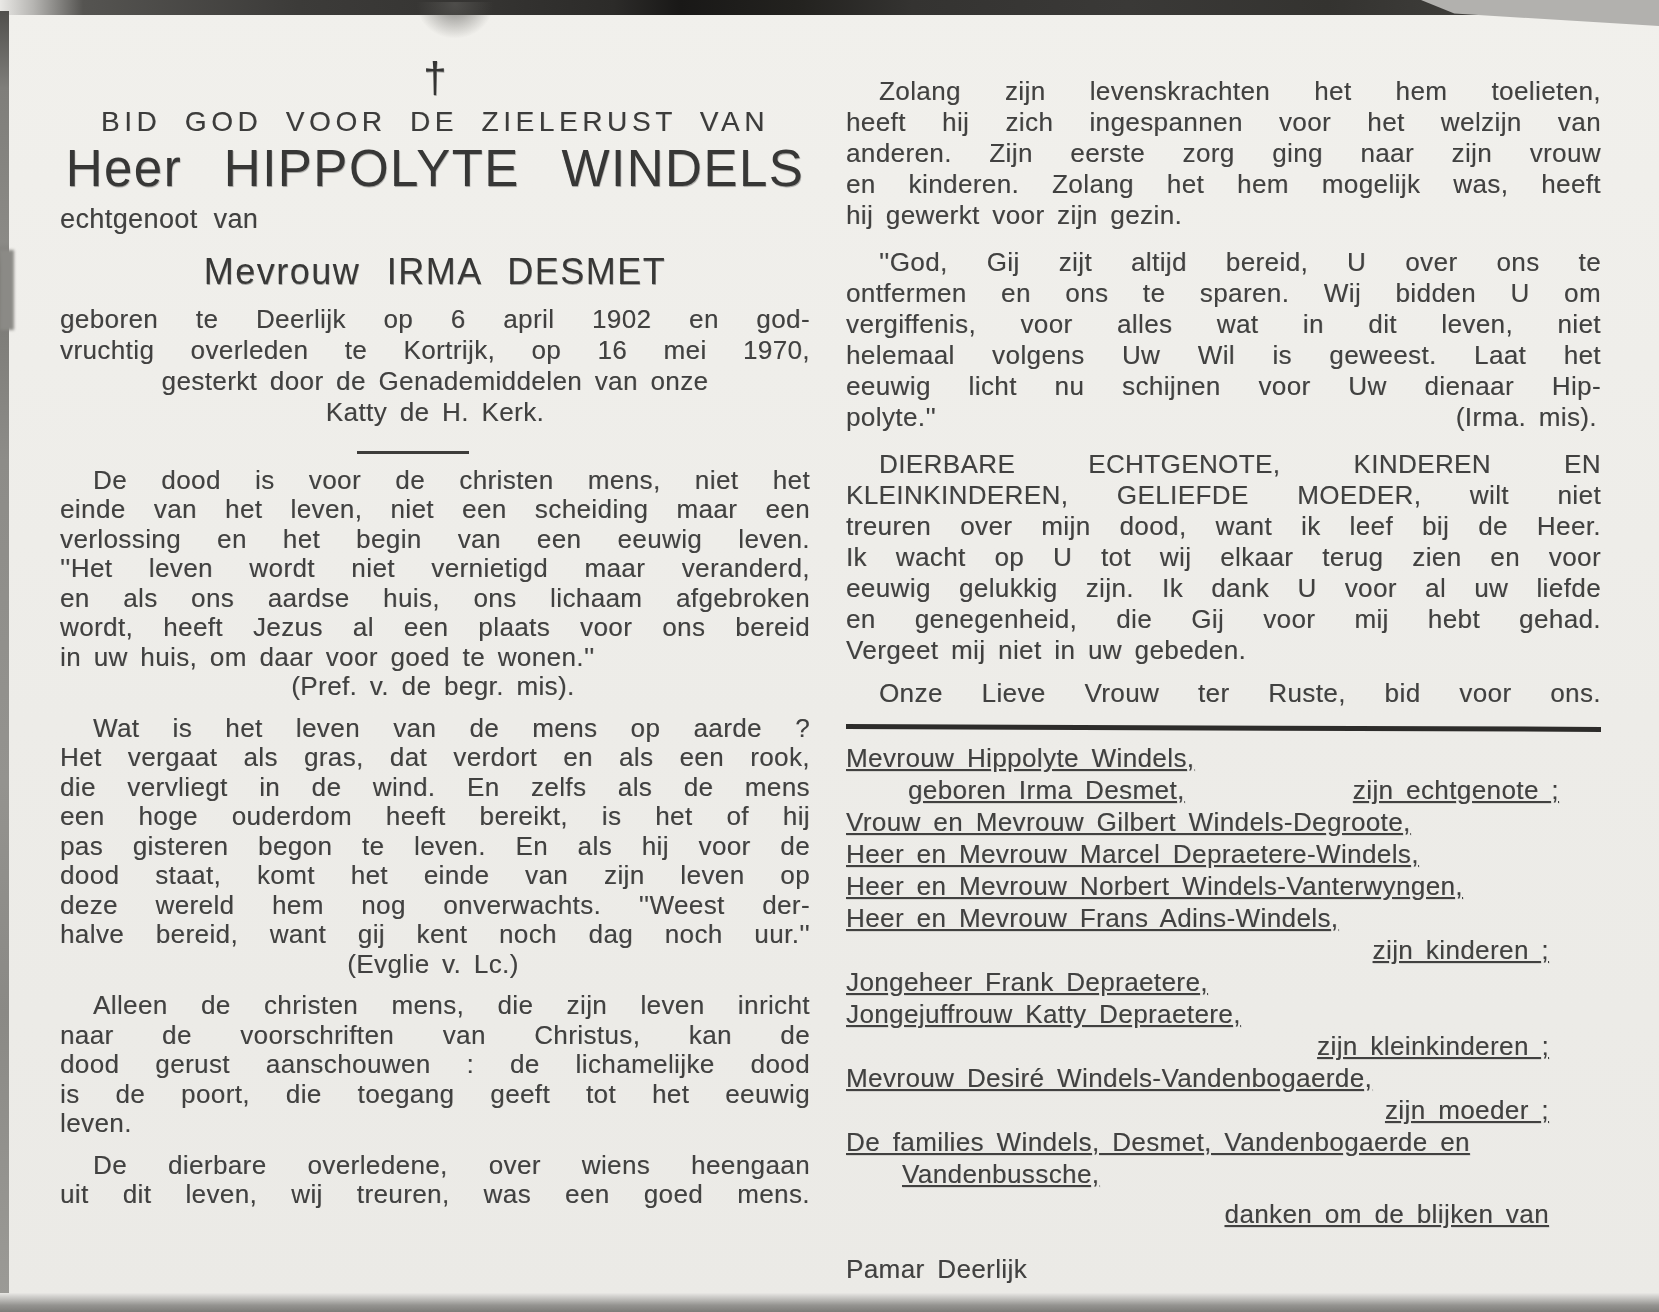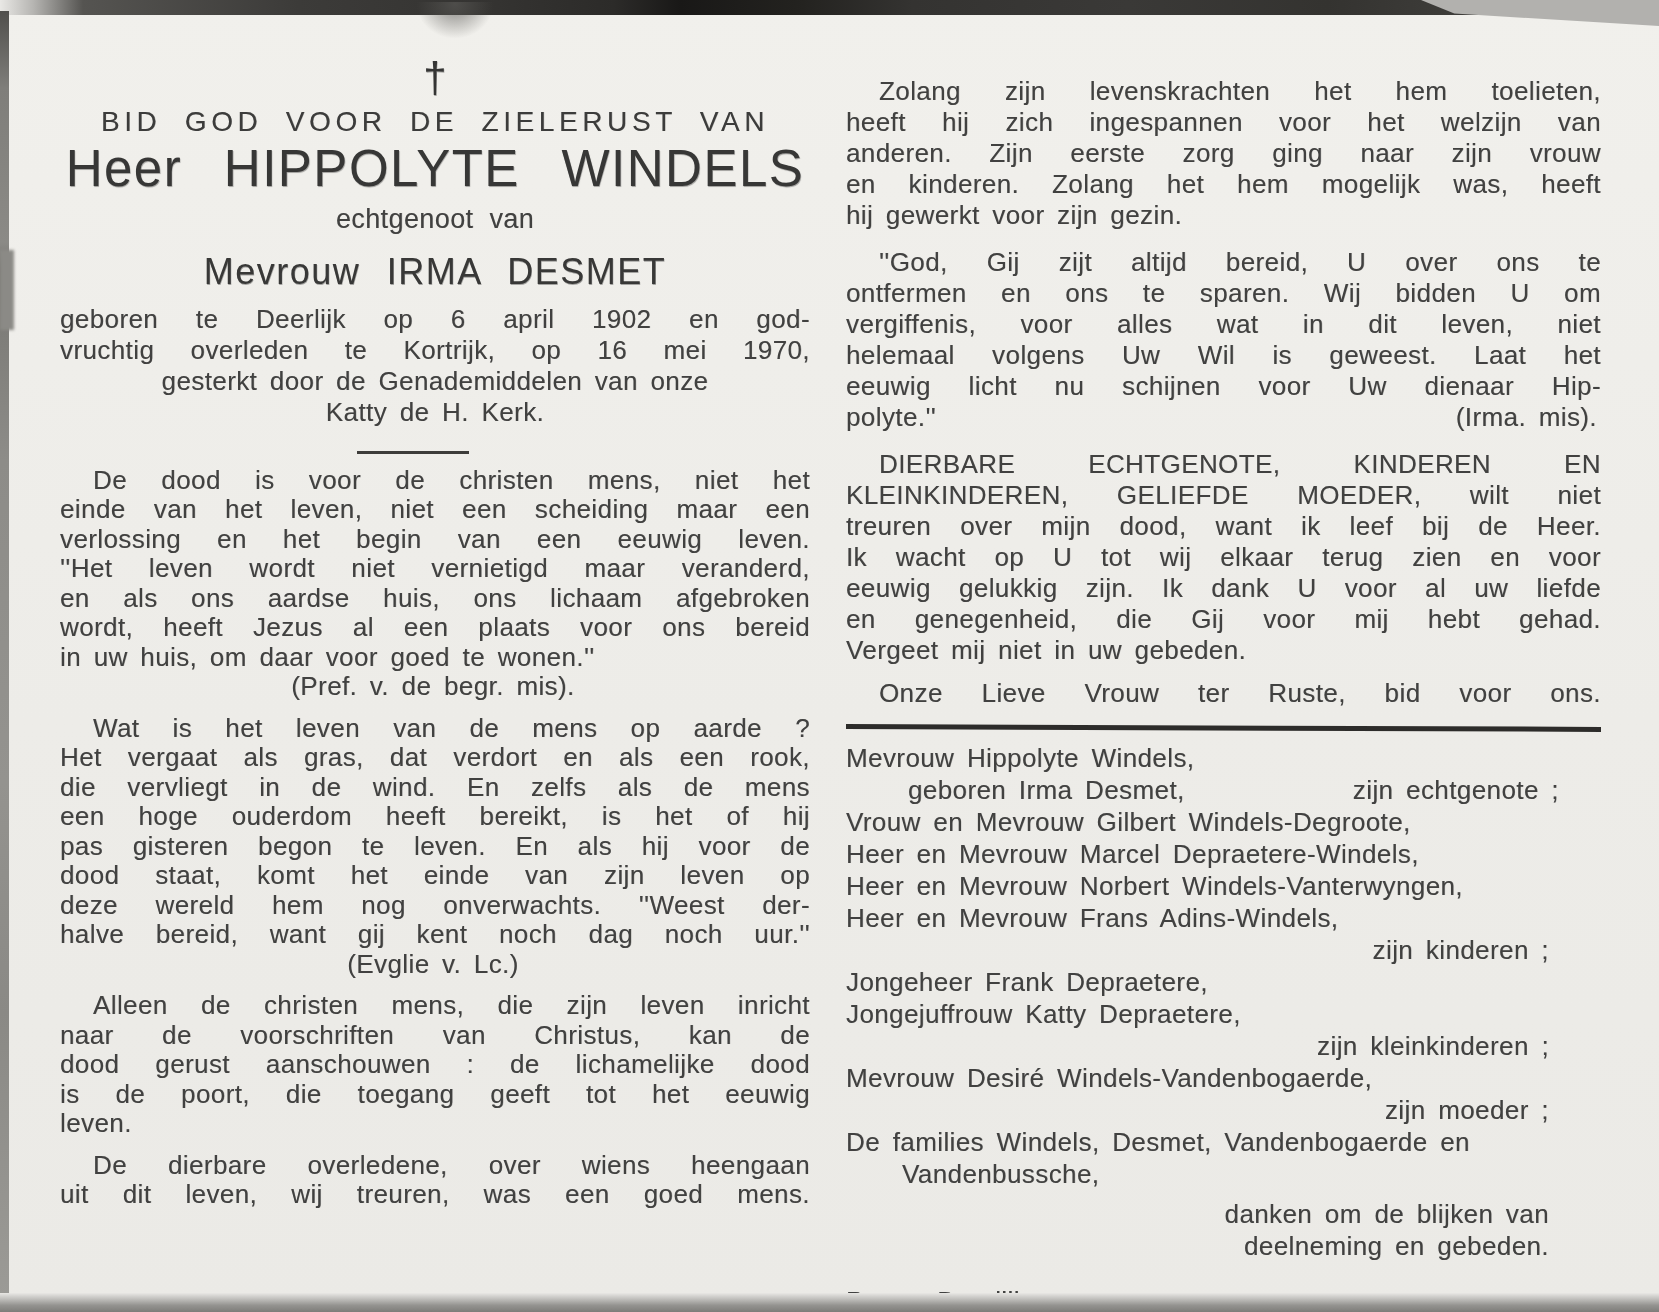--- a/index.html
+++ b/index.html
@@ -40,38 +40,38 @@
   .hdr{
     margin-top:6px;text-align:center;
     font-size:28px;letter-spacing:4.6px;word-spacing:11px;color:#3c3c3b;
     text-shadow:.4px .4px .5px rgba(55,55,55,.4);
   }
   .name{
     margin-top:4px;text-align:center;
     font-size:51px;line-height:54px;letter-spacing:1.5px;word-spacing:26px;
     color:#373736;text-shadow:.6px .6px .7px rgba(50,50,50,.4);
   }
-  .relation{margin-top:9px;text-align:center;font-size:27px;word-spacing:8px;}
+  .relation{margin-top:9px;text-align:left;font-size:27px;word-spacing:8px;}
   .spouse{
     margin-top:17px;text-align:center;
     font-size:36px;line-height:40px;letter-spacing:1.5px;word-spacing:15px;
     color:#383837;text-shadow:.5px .5px .6px rgba(50,50,50,.4);
   }
   .vitals{margin-top:12px;}
   .vitals > div{line-height:31px;}
   .divider{
     width:112px;height:3px;background:#3d3c3a;
     margin:23px auto 2px auto;transform:translateX(-22px);
   }
   .rule{
     height:5px;background:#2d2c2a;margin-top:15px;
     transform:rotate(0.22deg);transform-origin:left center;
   }
   .flexline{display:flex;justify-content:space-between;}
-  .famlist{margin-top:13px;}
+  .famlist{margin-top:13px;text-decoration:underline;}
   .famlist > div{line-height:32px;}
   .fam-ind{padding-left:62px;}
   .fam-ind2{padding-left:56px;}
   .tag{text-align:right;padding-right:52px;}
   .invocation{margin-top:12px;}
   .printer{margin-top:24px;}
   
   .top-edge{
     position:absolute;top:0;left:0;right:0;height:15px;
     background:linear-gradient(90deg,#e9e8e5 0%,#b6b5b2 2%,#555451 5%,#3c3b39 18%,
@@ -212,21 +212,20 @@
         <div class="ll">Heer en Mevrouw Frans Adins-Windels,</div>
         <div class="tag">zijn kinderen ;</div>
         <div class="ll">Jongeheer Frank Depraetere,</div>
         <div class="ll">Jongejuffrouw Katty Depraetere,</div>
         <div class="tag">zijn kleinkinderen ;</div>
         <div class="ll">Mevrouw Desiré Windels-Vandenbogaerde,</div>
         <div class="tag">zijn moeder ;</div>
         <div class="ll">De families Windels, Desmet, Vandenbogaerde en</div>
         <div class="ll fam-ind2">Vandenbussche,</div>
         <div class="tag" style="margin-top:8px;">danken om de blijken van</div>
-        <div class="tag">deelneming en gebeden.</div>
       </div>
 
       <div class="printer txt ll">Pamar Deerlijk</div>
     </div>
   </div>
 
   <div class="bottom-edge"></div>
 </div>
 
 </body></html>

